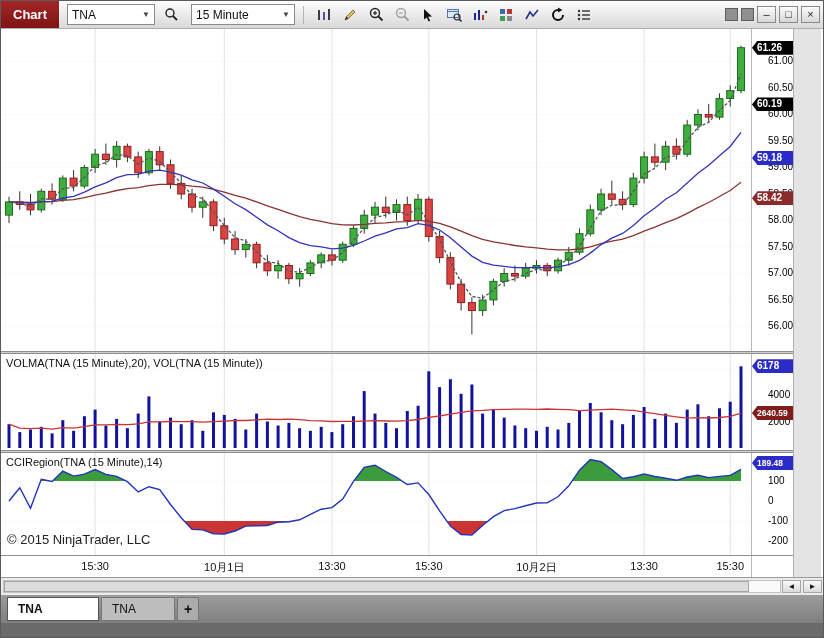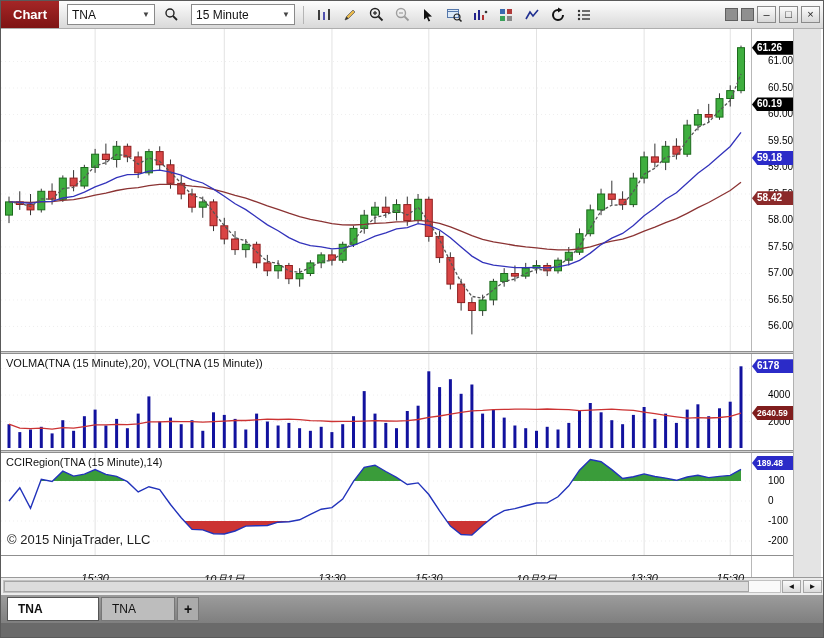--- a/index.html
+++ b/index.html
@@ -32,21 +32,21 @@
   .axis { position:relative; width:42px; background:#fff; border-left:1px solid #b8b8b8; overflow:hidden; }
   .splitter { height:3px; background:#cfcfcf; border-top:1px solid #8f8f8f; border-bottom:1px solid #8f8f8f; }
   .ind-label { position:absolute; top:3px; left:5px; font-size:11px; color:#111; white-space:nowrap; z-index:4; }
   .copyright { position:absolute; bottom:8px; left:6px; font-size:13px; color:#222; z-index:4; }
   .tick { position:absolute; left:16px; font-size:10px; color:#000; line-height:12px; z-index:1; white-space:nowrap; }
   .tag { position:absolute; left:0; right:0; height:14px; line-height:14px; color:#fff; font-size:10px; font-weight:bold; padding-left:5px; z-index:3;
          clip-path:polygon(0 50%, 13% 0, 100% 0, 100% 100%, 13% 100%); }
   .time-row { height:22px; display:flex; border-top:1px solid #8f8f8f; background:#fff; }
   .time-plot { position:relative; width:750px; }
   .time-fill { width:42px; background:#fff; border-left:1px solid #b8b8b8; }
-  .tlabel { position:absolute; top:16px; width:64px; text-align:center; font-size:11px; color:#111; white-space:nowrap;font-style:italic; }
+  .tlabel { position:absolute; top:4px; width:64px; text-align:center; font-size:11px; color:#111; white-space:nowrap; }
 
   
   .hscroll { flex:0 0 18px; display:flex; align-items:stretch; background:#ececec; border-top:1px solid #9a9a9a; }
   .hs-track { flex:1; position:relative; margin:2px 0 2px 2px; background:#fafafa; border:1px solid #c2c2c2; }
   .hs-thumb { position:absolute; left:0; top:0; bottom:0; width:96%; background:#dcdcdc; border:1px solid #a5a5a5; }
   .hs-btn { width:19px; margin:2px 1px; border:1px solid #a5a5a5; background:linear-gradient(#fafafa,#dadada); font-size:8px; color:#111; display:flex; align-items:center; justify-content:center; }
 
   
   .tabbar { flex:0 0 28px; background:linear-gradient(#9c9c9c,#7f7f7f); display:flex; align-items:stretch; padding:2px 0 2px 6px; gap:2px; }
   .tab { display:flex; align-items:center; padding:0 10px; font-size:12px; color:#111; }

